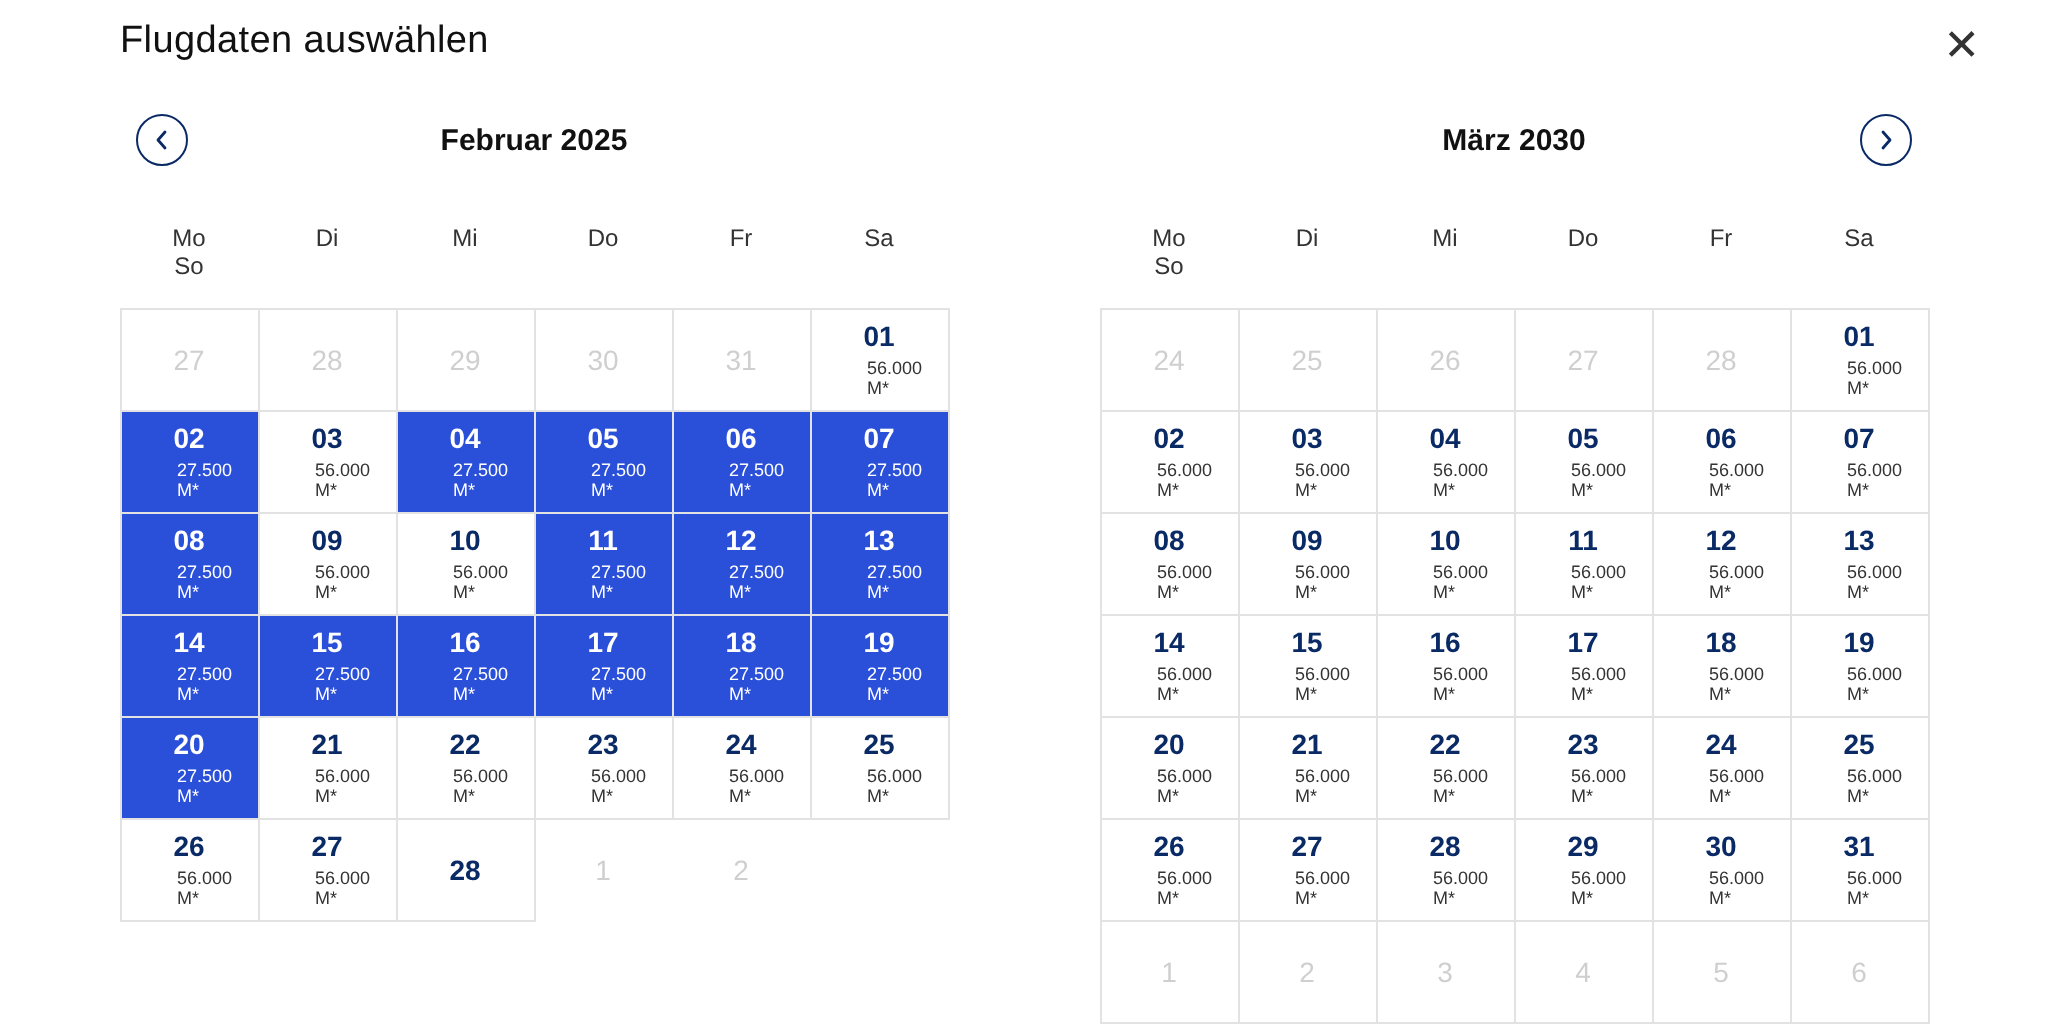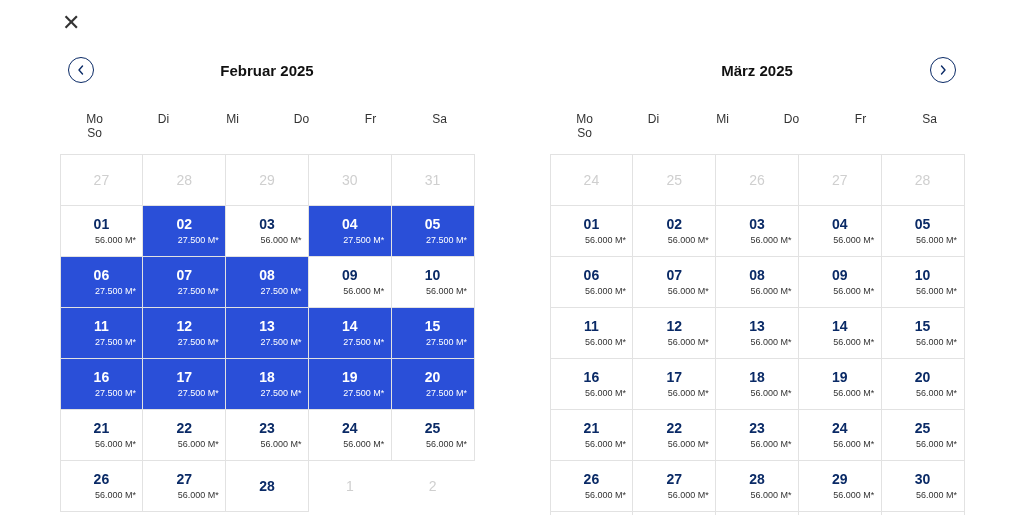--- a/index.html
+++ b/index.html
@@ -72,21 +72,21 @@
     grid-template-columns: repeat(6, 1fr);
     margin-bottom: 14px;
   }
   .weekday {
     text-align: center;
     font-size: 12px;
     color: #333;
   }
   .grid {
     display: grid;
-    grid-template-columns: repeat(5, 1fr);
+    grid-template-columns: repeat(6, 1fr);
   }
   .day {
     border: 1px solid #e2e2e2;
     margin: -0.5px;
     height: 52px;
     display: flex;
     flex-direction: column;
     align-items: center;
     justify-content: center;
     cursor: pointer;
@@ -119,20 +119,21 @@
     color: #fff;
   }
   .day.highlight .day-price {
     color: #fff;
   }
 </style>
 </head>
 <body>
 
 <div class="header">
+  <div class="title">Flugdaten auswählen</div>
   <div class="close-icon">✕</div>
 </div>
 
 <div class="calendars">
     <div class="month-block">
       <div class="month-header">
         <div class="nav-btn left">
           <svg viewBox="0 0 10 10">
             <path d="M6.5 1 L3 5 L6.5 9" stroke="#0a2a66" stroke-width="1.4" fill="none" stroke-linecap="round" stroke-linejoin="round"></path>
           </svg>
@@ -278,21 +279,21 @@
         <div class="day muted blank-outer">
           <div class="day-num">1</div>
         </div>
         <div class="day muted blank-outer">
           <div class="day-num">2</div>
         </div>
       </div>
     </div>
     <div class="month-block">
       <div class="month-header">
-        <div class="month-title">März 2025</div>
+        <div class="month-title">März 2030</div>
         <div class="nav-btn right">
           <svg viewBox="0 0 10 10">
             <path d="M3.5 1 L7 5 L3.5 9" stroke="#0a2a66" stroke-width="1.4" fill="none" stroke-linecap="round" stroke-linejoin="round"></path>
           </svg>
         </div>
       </div>
       <div class="weekdays">
         <div class="weekday">Mo</div>
         <div class="weekday">Di</div>
         <div class="weekday">Mi</div>

